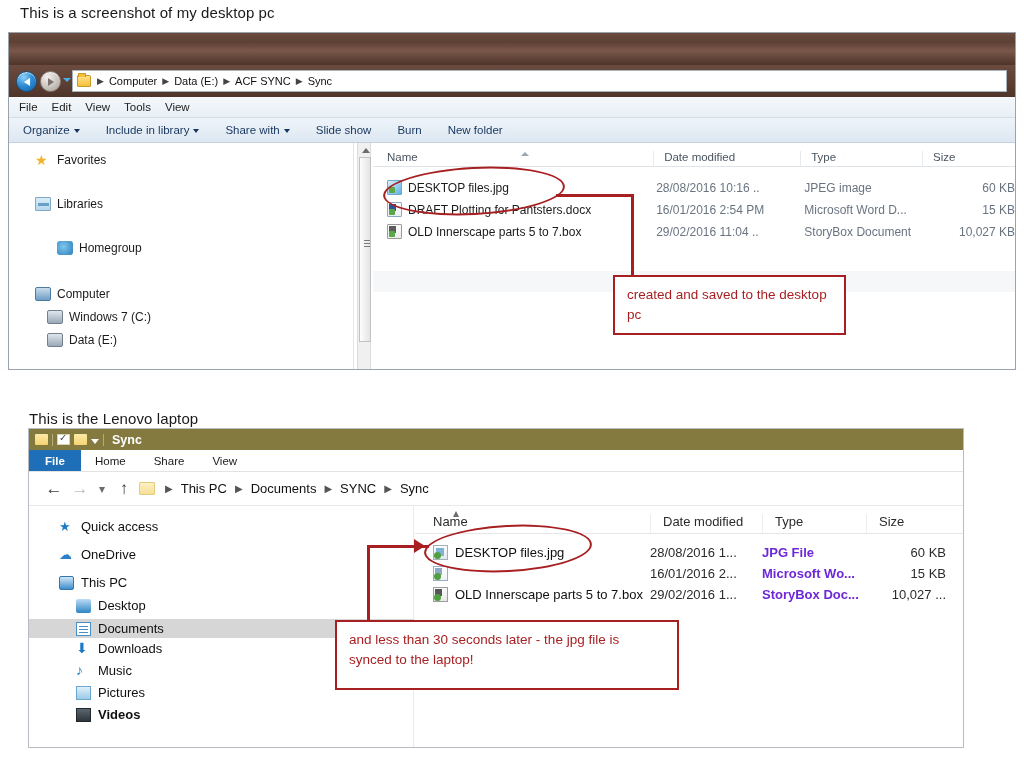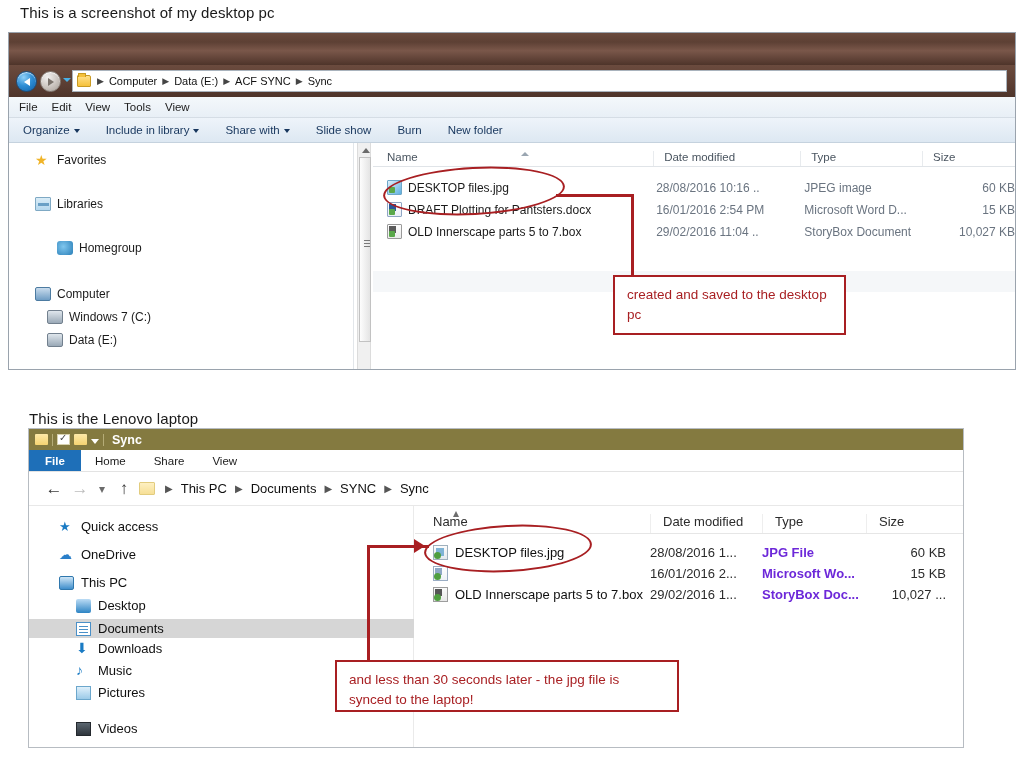--- a/index.html
+++ b/index.html
@@ -455,21 +455,21 @@
           <span>Downloads</span>
         </div>
         <div class="w10navitem lvl1" style="top:157px;">
           <span class="w10ico i-music">♪</span>
           <span>Music</span>
         </div>
         <div class="w10navitem lvl1" style="top:179px;">
           <span class="w10ico i-pics"></span>
           <span>Pictures</span>
         </div>
-        <div class="w10navitem lvl1" style="top:215px;">
+        <div class="w10navitem lvl1" style="top:201px;font-weight:bold;">
           <span class="w10ico i-vids"></span>
           <span>Videos</span>
         </div>
         <div class="w10navitem lvl1" style="top:223px;margin-top:28px;">
           <span class="w10ico i-cdrive"></span>
           <span>Windows (C:)</span>
         </div>
       </div>
 
       <div id="w10-list">
@@ -512,15 +512,15 @@
           <span class="csize">10,027 ...</span>
         </div>
       </div>
     </div>
   </div>
 
   <div class="annot-ellipse" style="left:424px; top:525px; width:168px; height:47px; transform:rotate(-3deg);"></div>
   <div class="annot-line" style="left:367px; top:545px; width:62px; height:3px;"></div>
   <div class="annot-arrowhead" style="left:414px; top:539px;"></div>
   <div class="annot-line" style="left:367px; top:545px; width:3px; height:115px;"></div>
-  <div class="annot-box" style="left:335px; top:660px; width:344px; height:52px;">and less than 30 seconds later - the jpg file is synced to the laptop!</div>
+  <div class="annot-box" style="left:335px; top:620px; width:344px; height:70px;">and less than 30 seconds later - the jpg file is synced to the laptop!</div>
 
 </div>
 
 </body></html>

